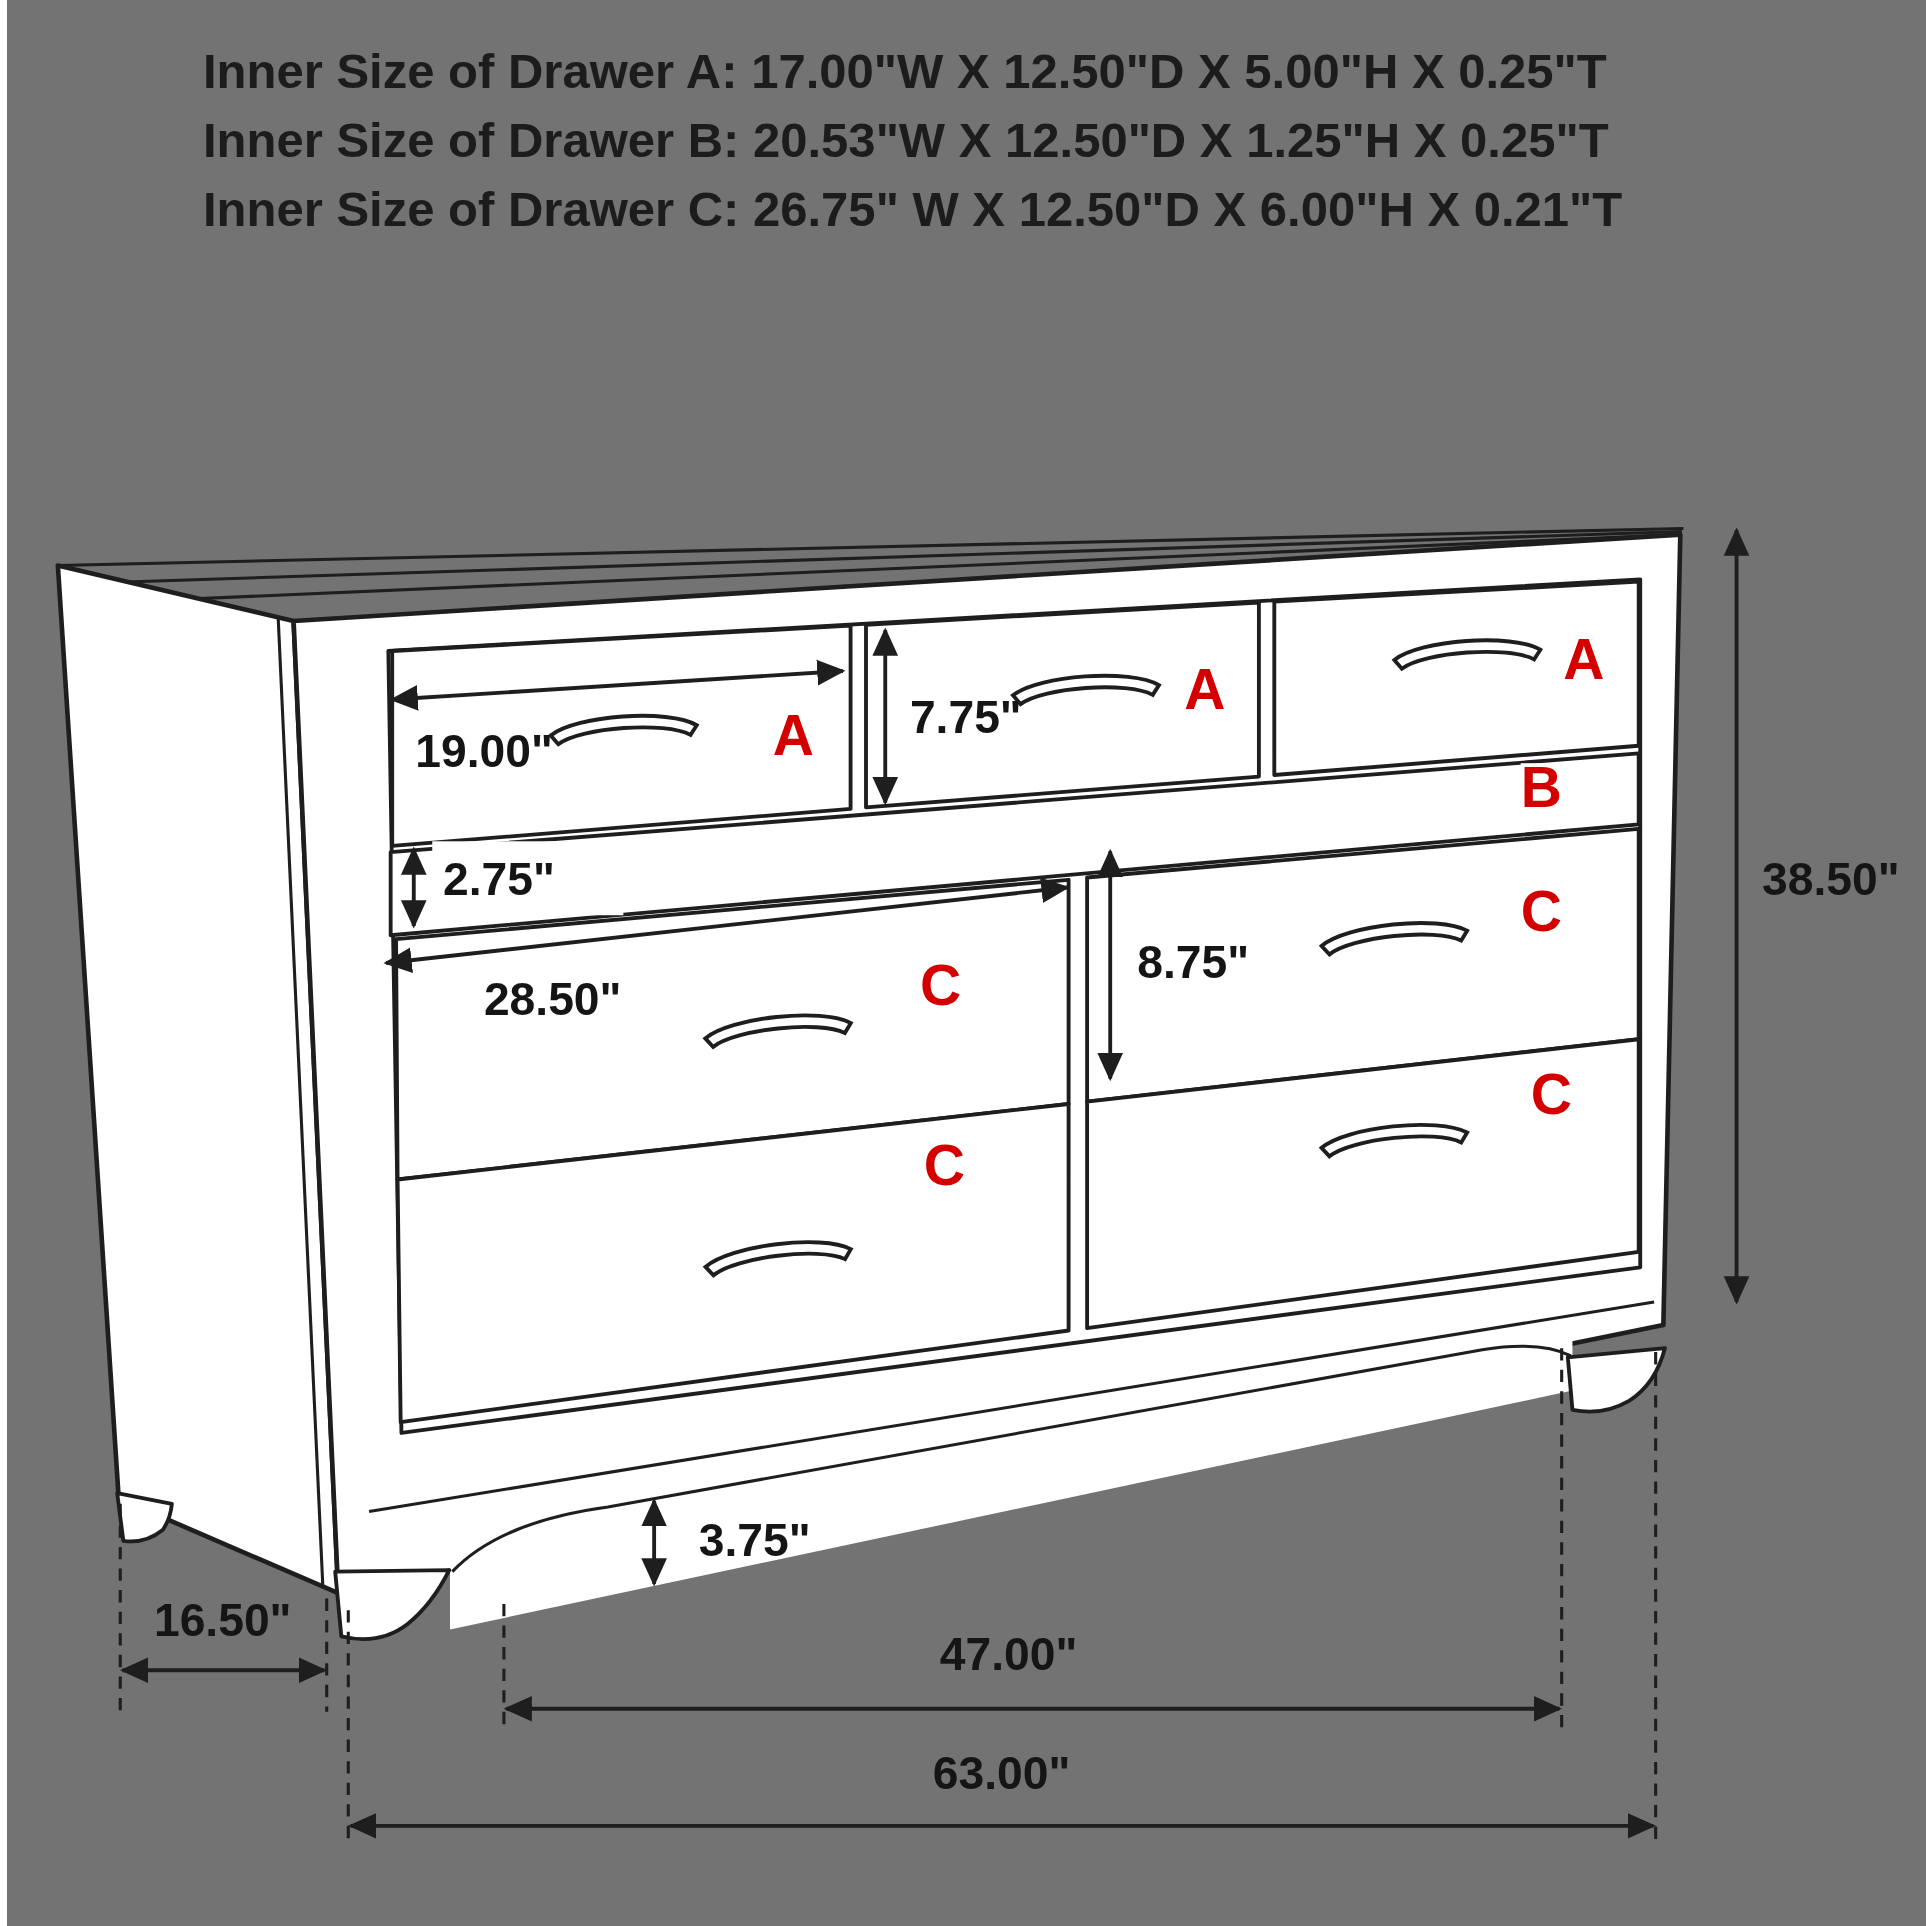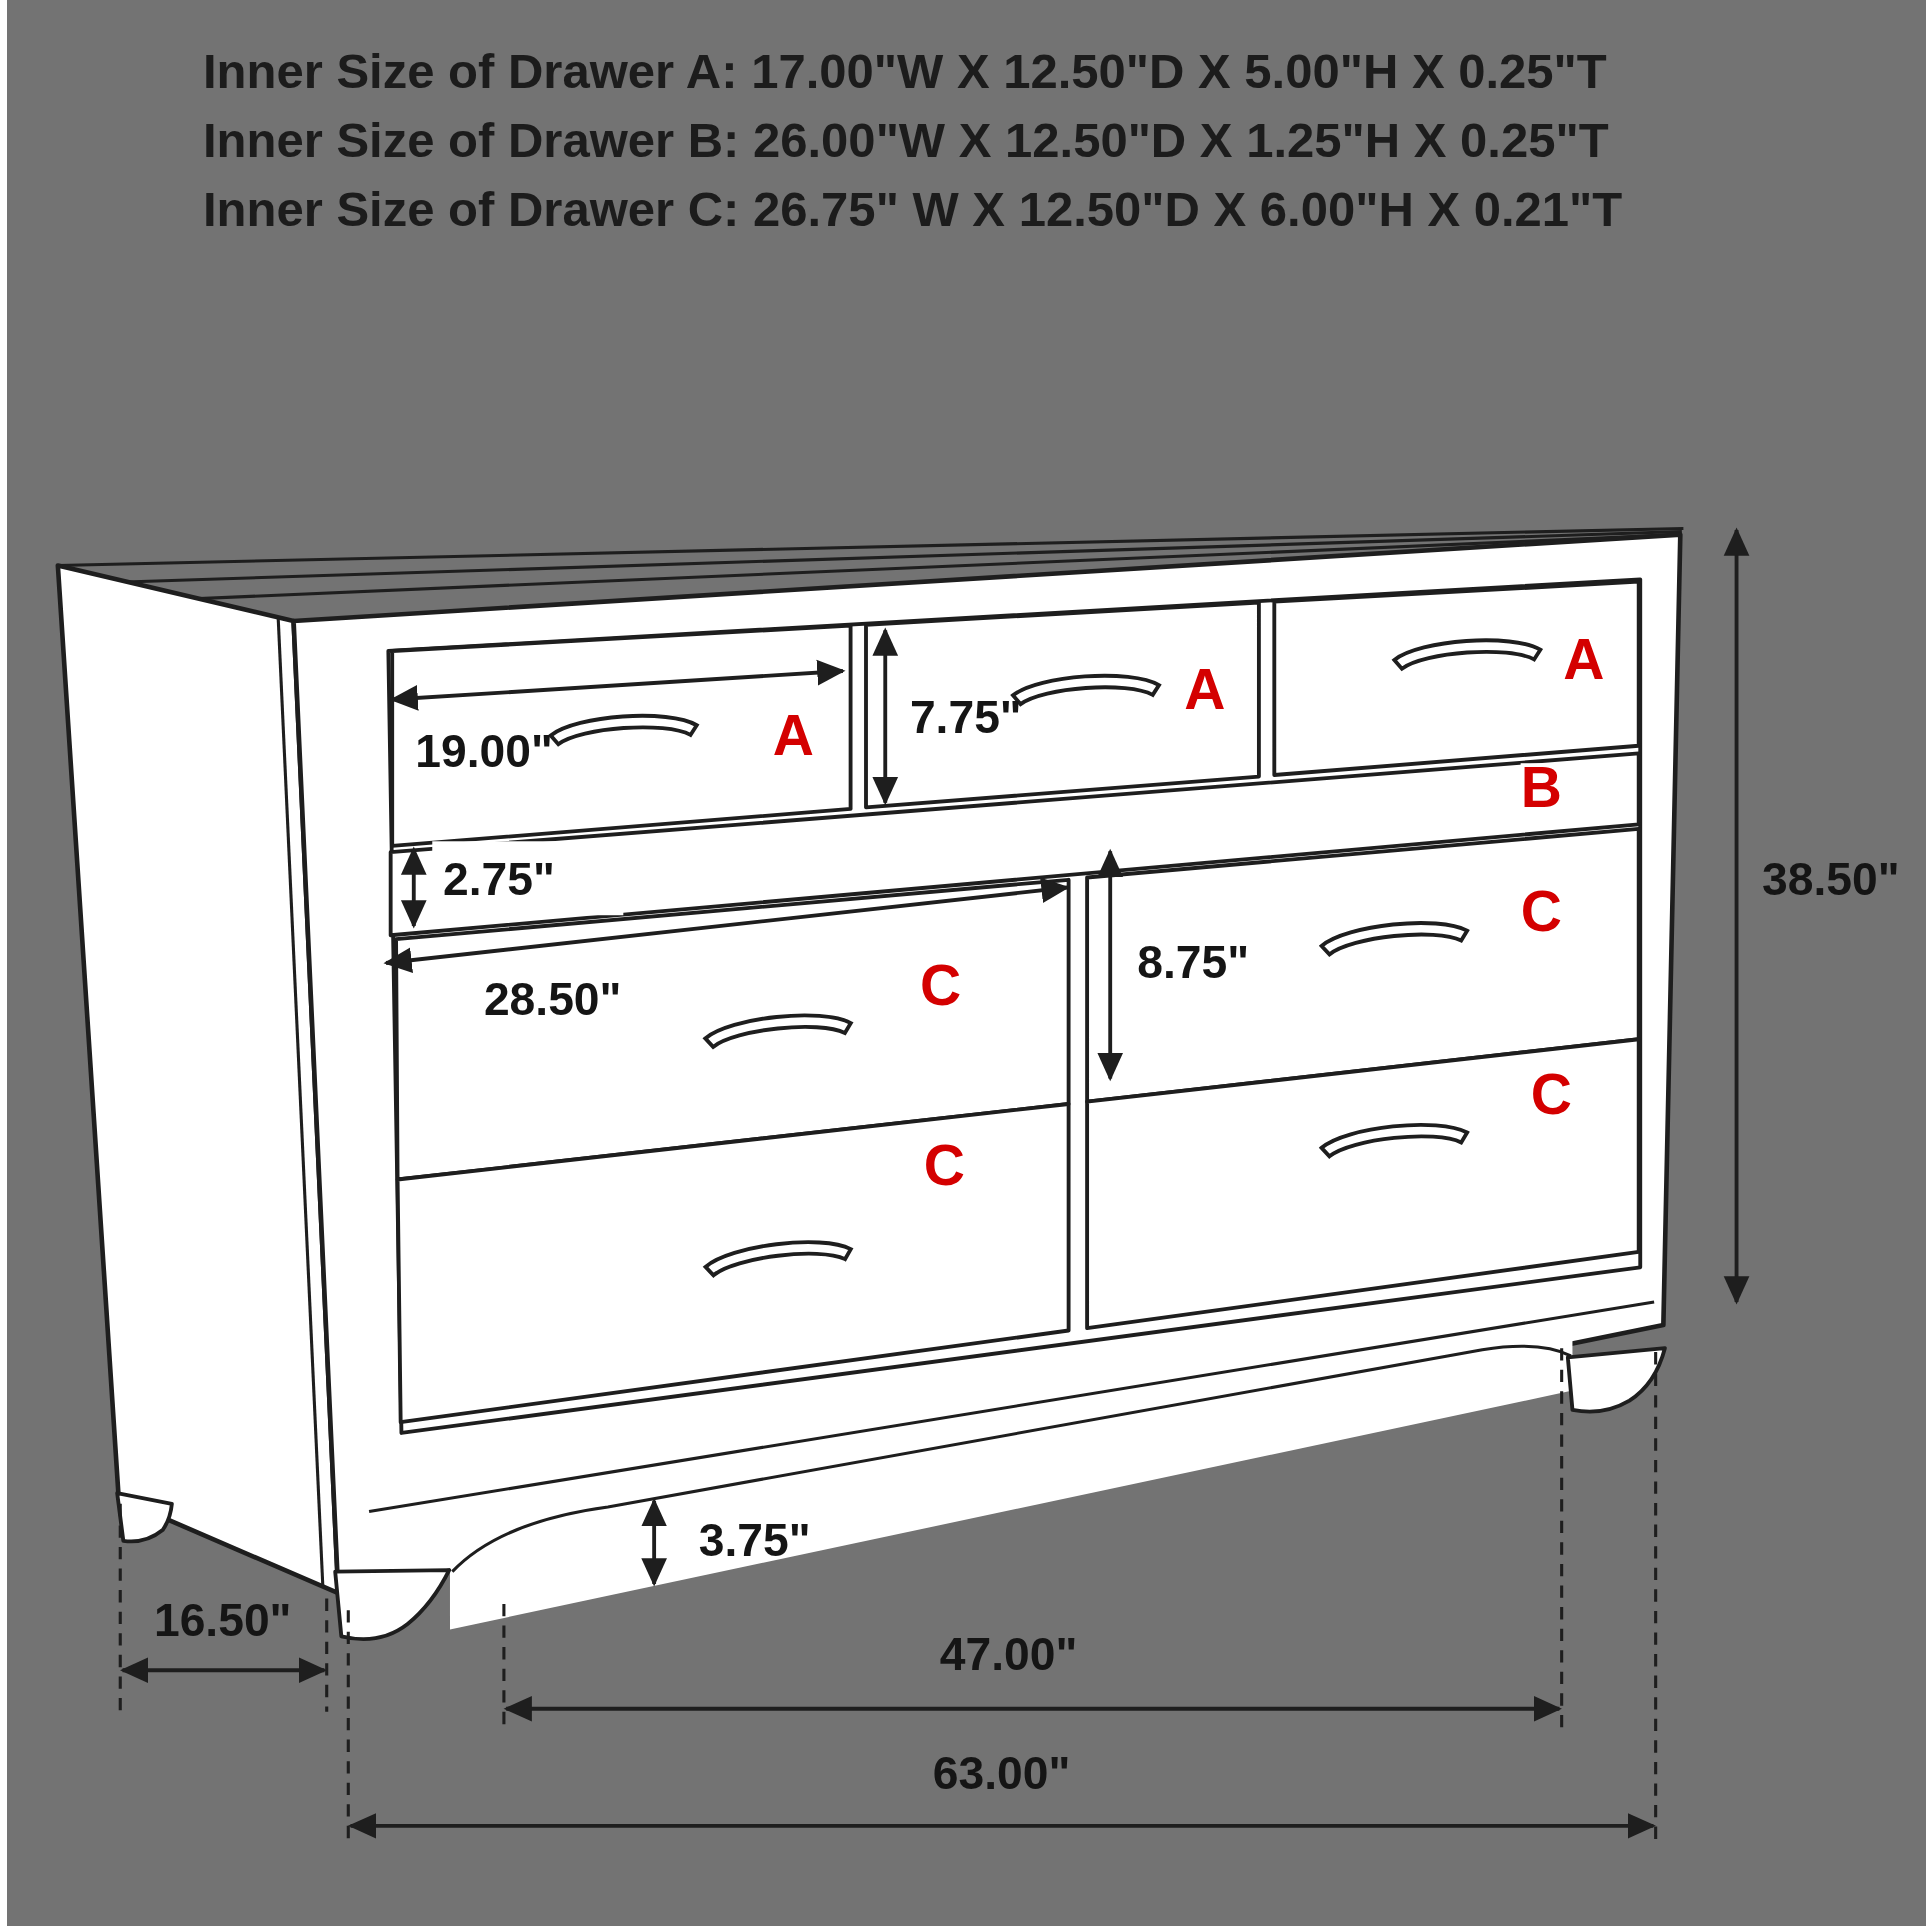--- a/index.html
+++ b/index.html
@@ -35,21 +35,21 @@
   .dimtext { font-family: "Liberation Sans", sans-serif; font-size: 60px; font-weight: bold; fill: #151515; }
   .redlabel { font-family: "Liberation Sans", sans-serif; font-size: 74px; font-weight: bold; fill: #d40000; paint-order: stroke; stroke: #ffffff; stroke-width: 10px; }
 </style>
 </head>
 <body>
 
 <div class="page">
 
   <div class="titles">
     <div>Inner Size of Drawer A: 17.00"W X 12.50"D X 5.00"H X 0.25"T</div>
-    <div>Inner Size of Drawer B: 26.00"W X 12.50"D X 1.25"H X 0.25"T</div>
+    <div>Inner Size of Drawer B: 20.53"W X 12.50"D X 1.25"H X 0.25"T</div>
     <div>Inner Size of Drawer C: 26.75" W X 12.50"D X 6.00"H X 0.21"T</div>
   </div>
 
   <svg class="diagram" width="1926" height="1926" viewBox="0 0 2500 2500" xmlns="http://www.w3.org/2000/svg">
 
     <defs>
       <marker id="ah" viewBox="0 0 12 12" refX="10" refY="6" markerWidth="8" markerHeight="8" orient="auto-start-reverse" markerUnits="strokeWidth">
         <path d="M0,1 L11,6 L0,11 Z" fill="#1e1e1e"></path>
       </marker>
       <pattern id="speckle" width="30" height="30" patternUnits="userSpaceOnUse">

